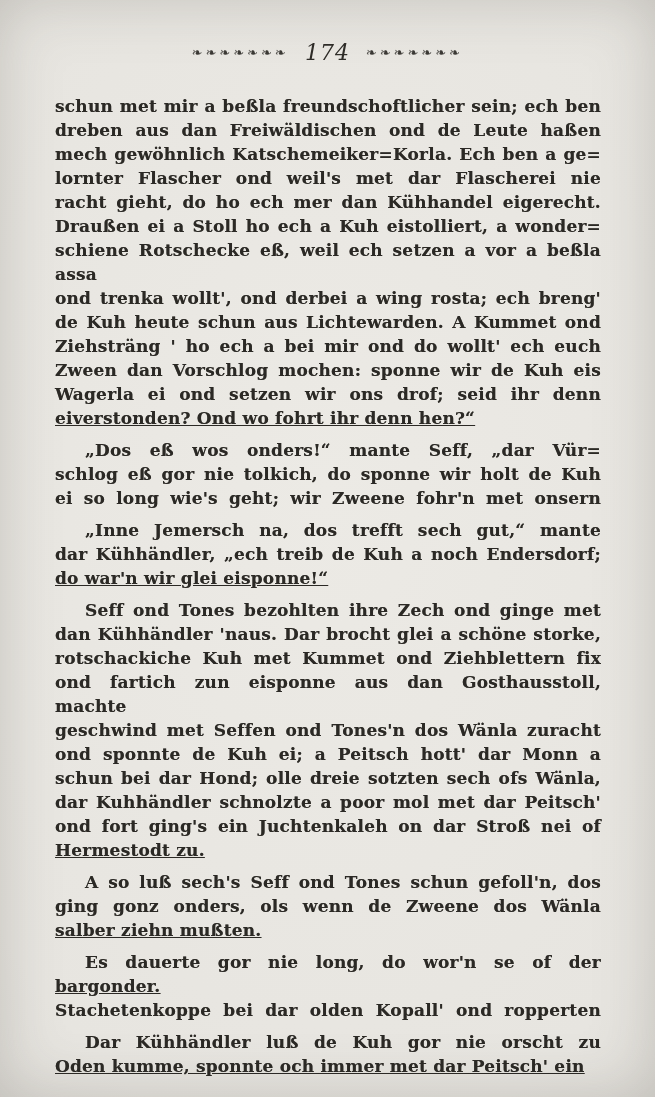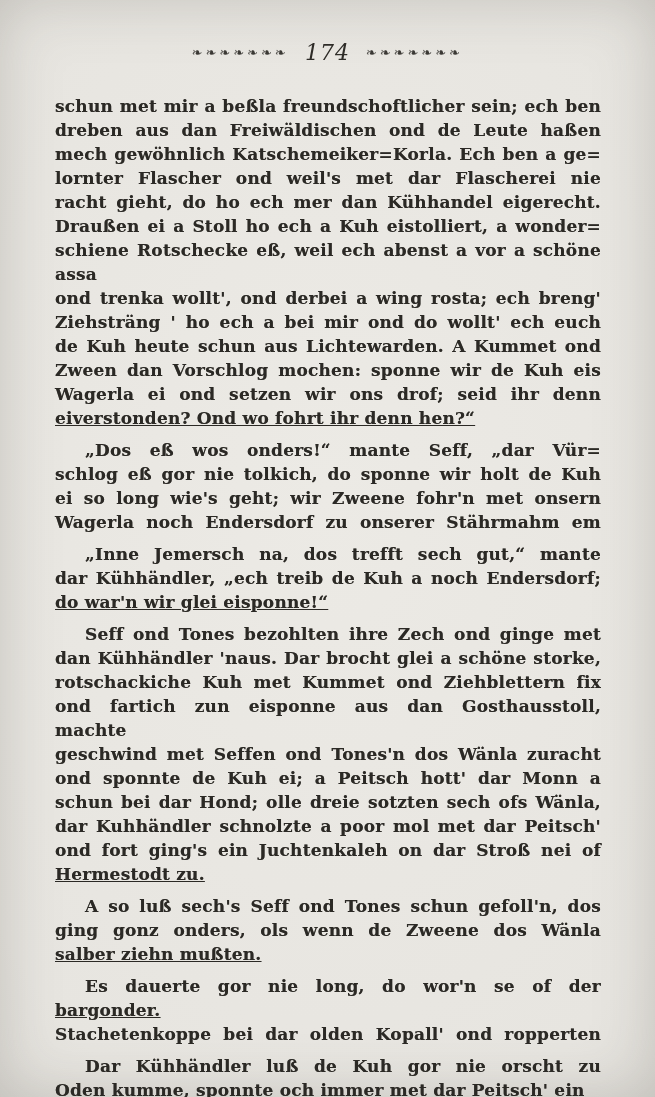--- a/index.html
+++ b/index.html
@@ -70,33 +70,32 @@
     <span class="ornament">❧❧❧❧❧❧❧</span>
   </div>
   <div class="text-block">
       <div class="para">
         <div class="line">schun met mir a beßla freundschoftlicher sein; ech ben</div>
         <div class="line">dreben aus dan Freiwäldischen ond de Leute haßen</div>
         <div class="line">mech gewöhnlich Katschemeiker=Korla. Ech ben a ge=</div>
         <div class="line">lornter Flascher ond weil's met dar Flascherei nie</div>
         <div class="line">racht gieht, do ho ech mer dan Kühhandel eigerecht.</div>
         <div class="line">Draußen ei a Stoll ho ech a Kuh eistolliert, a wonder=</div>
-        <div class="line">schiene Rotschecke eß, weil ech abenst a vor a schöne assa</div>
+        <div class="line">schiene Rotschecke eß, weil ech setzen a vor a beßla assa</div>
         <div class="line">ond trenka wollt', ond derbei a wing rosta; ech breng'</div>
+        <div class="line">de Kuh heute schun aus Lichtewarden. A Kummet ond</div>
         <div class="line">Ziehsträng ' ho ech a bei mir ond do wollt' ech euch</div>
-        <div class="line">de Kuh heute schun aus Lichtewarden. A Kummet ond</div>
         <div class="line">Zween dan Vorschlog mochen: sponne wir de Kuh eis</div>
         <div class="line">Wagerla ei ond setzen wir ons drof; seid ihr denn</div>
         <div class="line last">eiverstonden? Ond wo fohrt ihr denn hen?“</div>
       </div>
       <div class="para">
         <div class="line first-indent">„Dos eß wos onders!“ mante Seff, „dar Vür=</div>
         <div class="line">schlog eß gor nie tolkich, do sponne wir holt de Kuh</div>
         <div class="line">ei so long wie's geht; wir Zweene fohr'n met onsern</div>
-        <div class="line">Wagerla noch Endersdorf zu onserer Stährmahm em</div>
       </div>
       <div class="para">
         <div class="line first-indent">„Inne Jemersch na, dos trefft sech gut,“ mante</div>
         <div class="line">dar Kühhändler, „ech treib de Kuh a noch Endersdorf;</div>
         <div class="line last">do war'n wir glei eisponne!“</div>
       </div>
       <div class="para">
         <div class="line first-indent">Seff ond Tones bezohlten ihre Zech ond ginge met</div>
         <div class="line">dan Kühhändler 'naus. Dar brocht glei a schöne storke,</div>
         <div class="line">rotschackiche Kuh met Kummet ond Ziehblettern fix</div>

